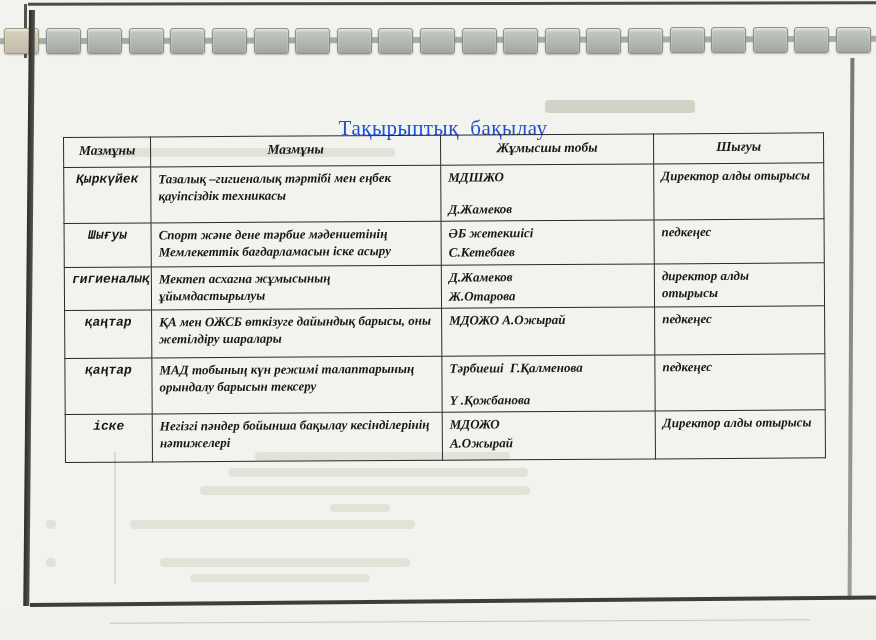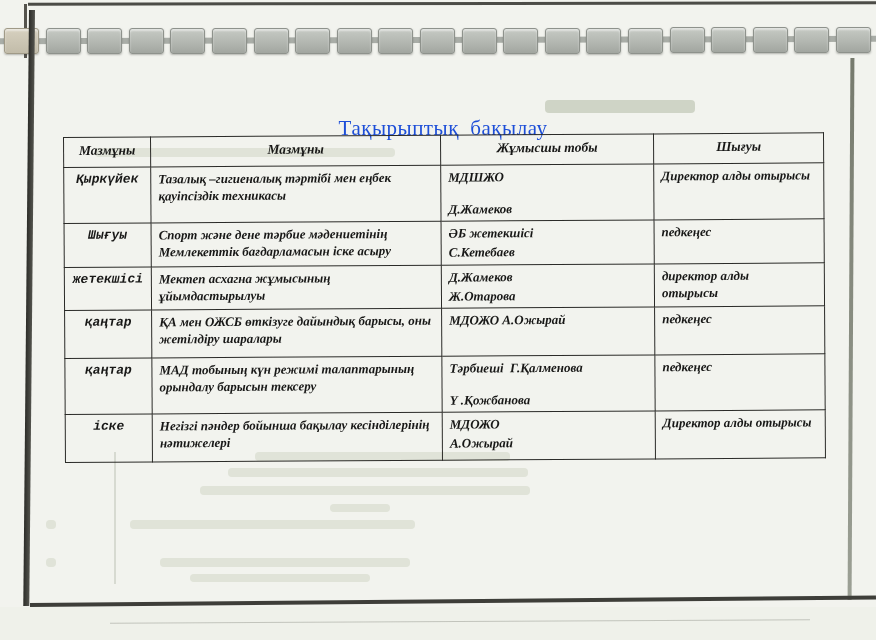--- a/index.html
+++ b/index.html
@@ -162,21 +162,21 @@
         <td class="c-content">Спорт және дене тәрбие мәдениетінің Мемлекеттік бағдарламасын іске асыру</td>
         <td class="c-group">
           <div>ӘБ жетекшісі</div>
           <div class="g2">С.Кетебаев</div>
         </td>
         <td class="c-output">
           <div>педкеңес</div>
         </td>
       </tr>
       <tr class="r3">
-        <td class="c-term">жетекшісі</td>
+        <td class="c-term">гигиеналық</td>
         <td class="c-content">Мектеп асхагна жұмысының ұйымдастырылуы</td>
         <td class="c-group">
           <div>Д.Жамеков</div>
           <div class="g2">Ж.Отарова</div>
         </td>
         <td class="c-output">
           <div>директор алды</div>
           <div>отырысы</div>
         </td>
       </tr>

